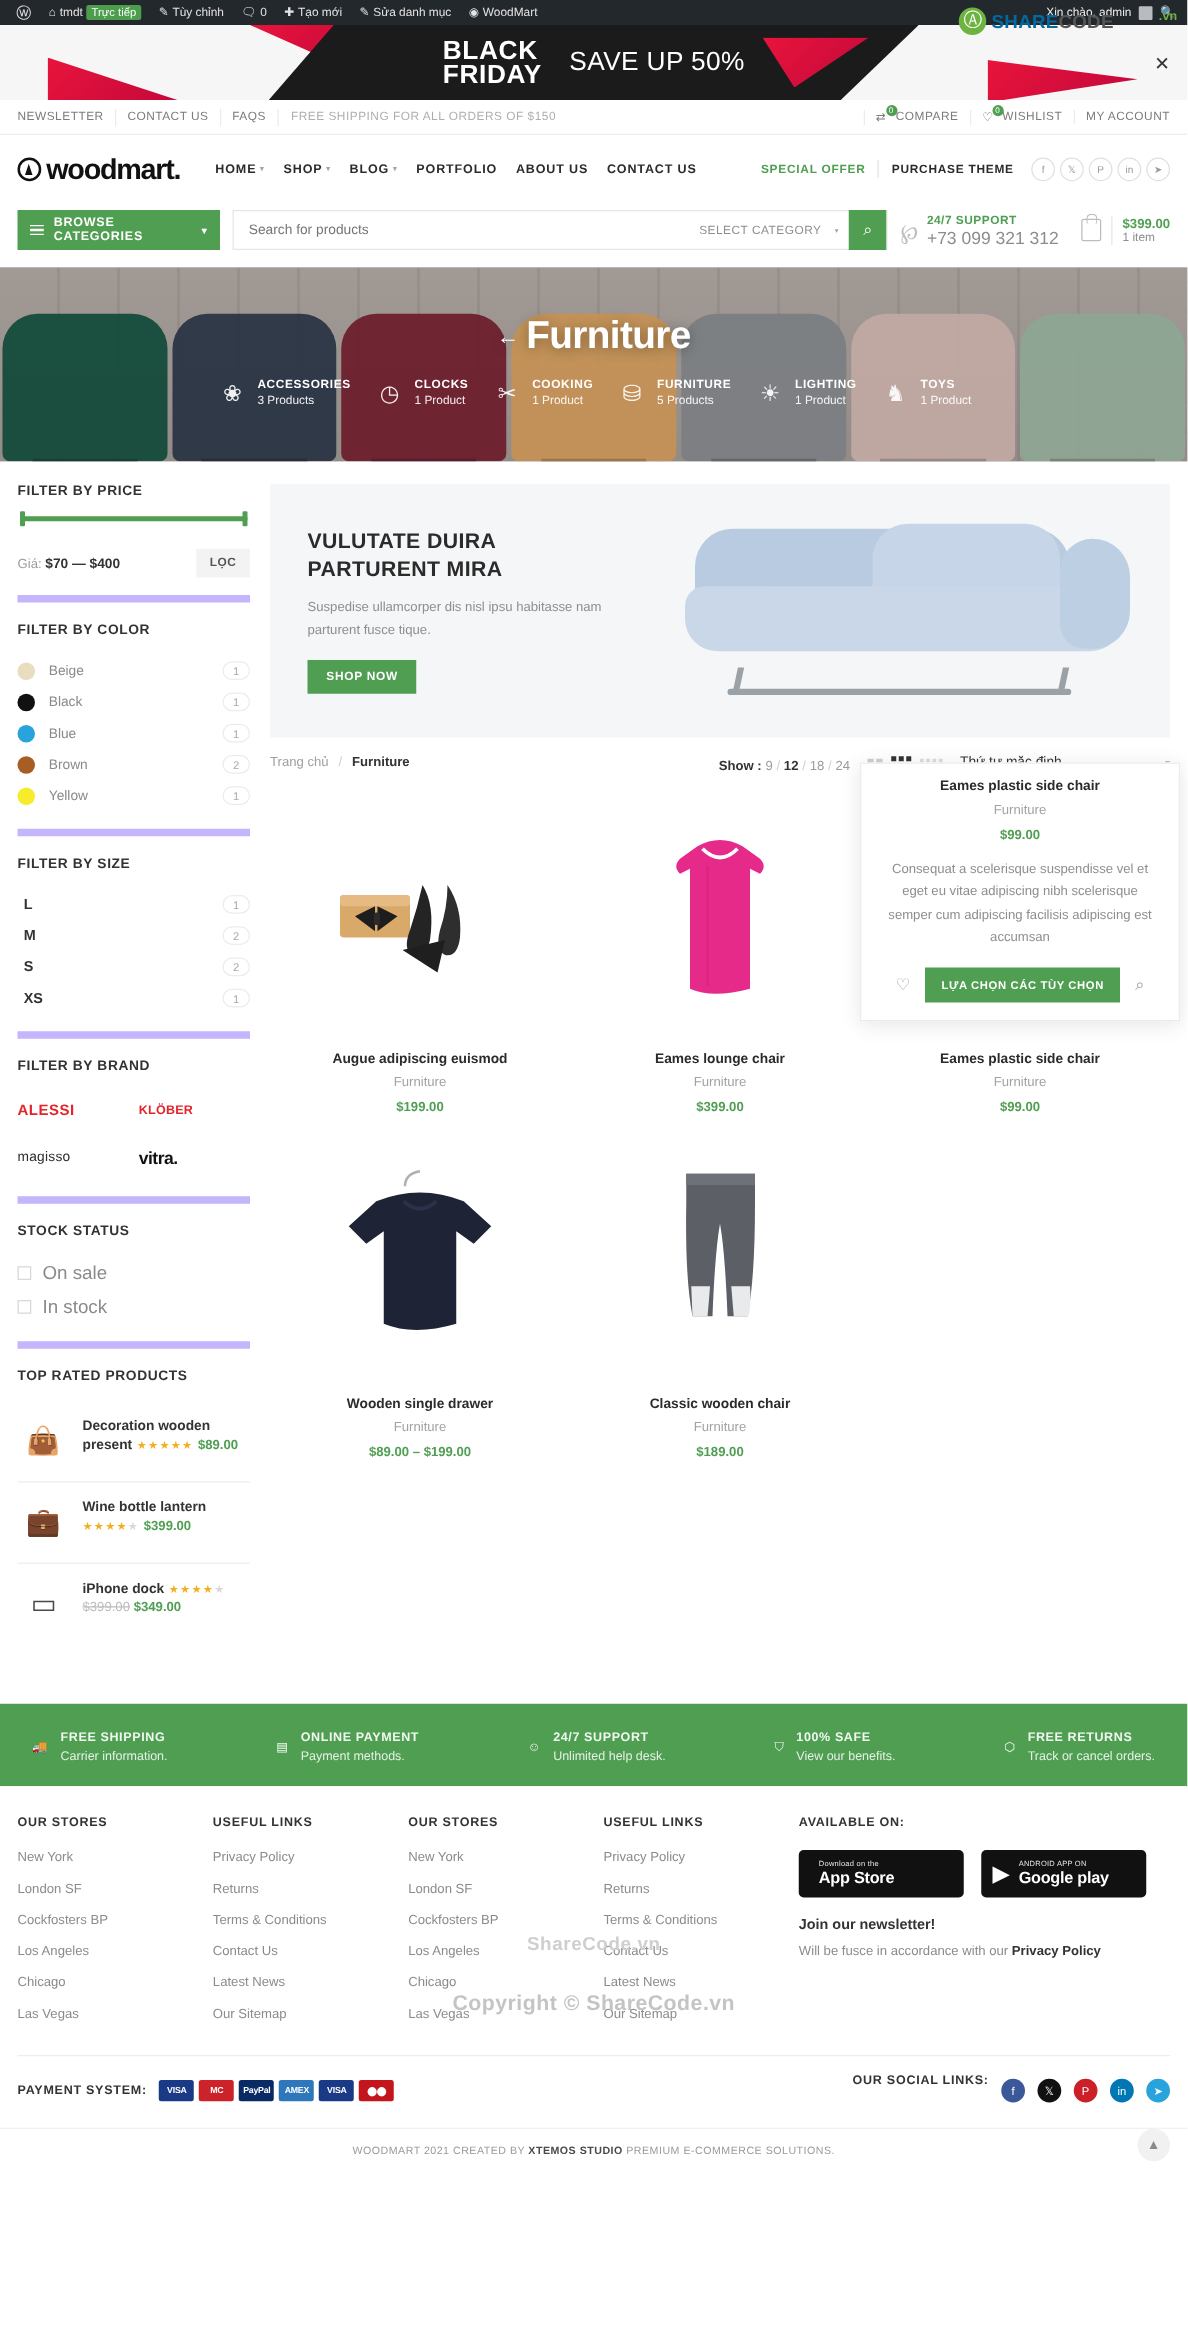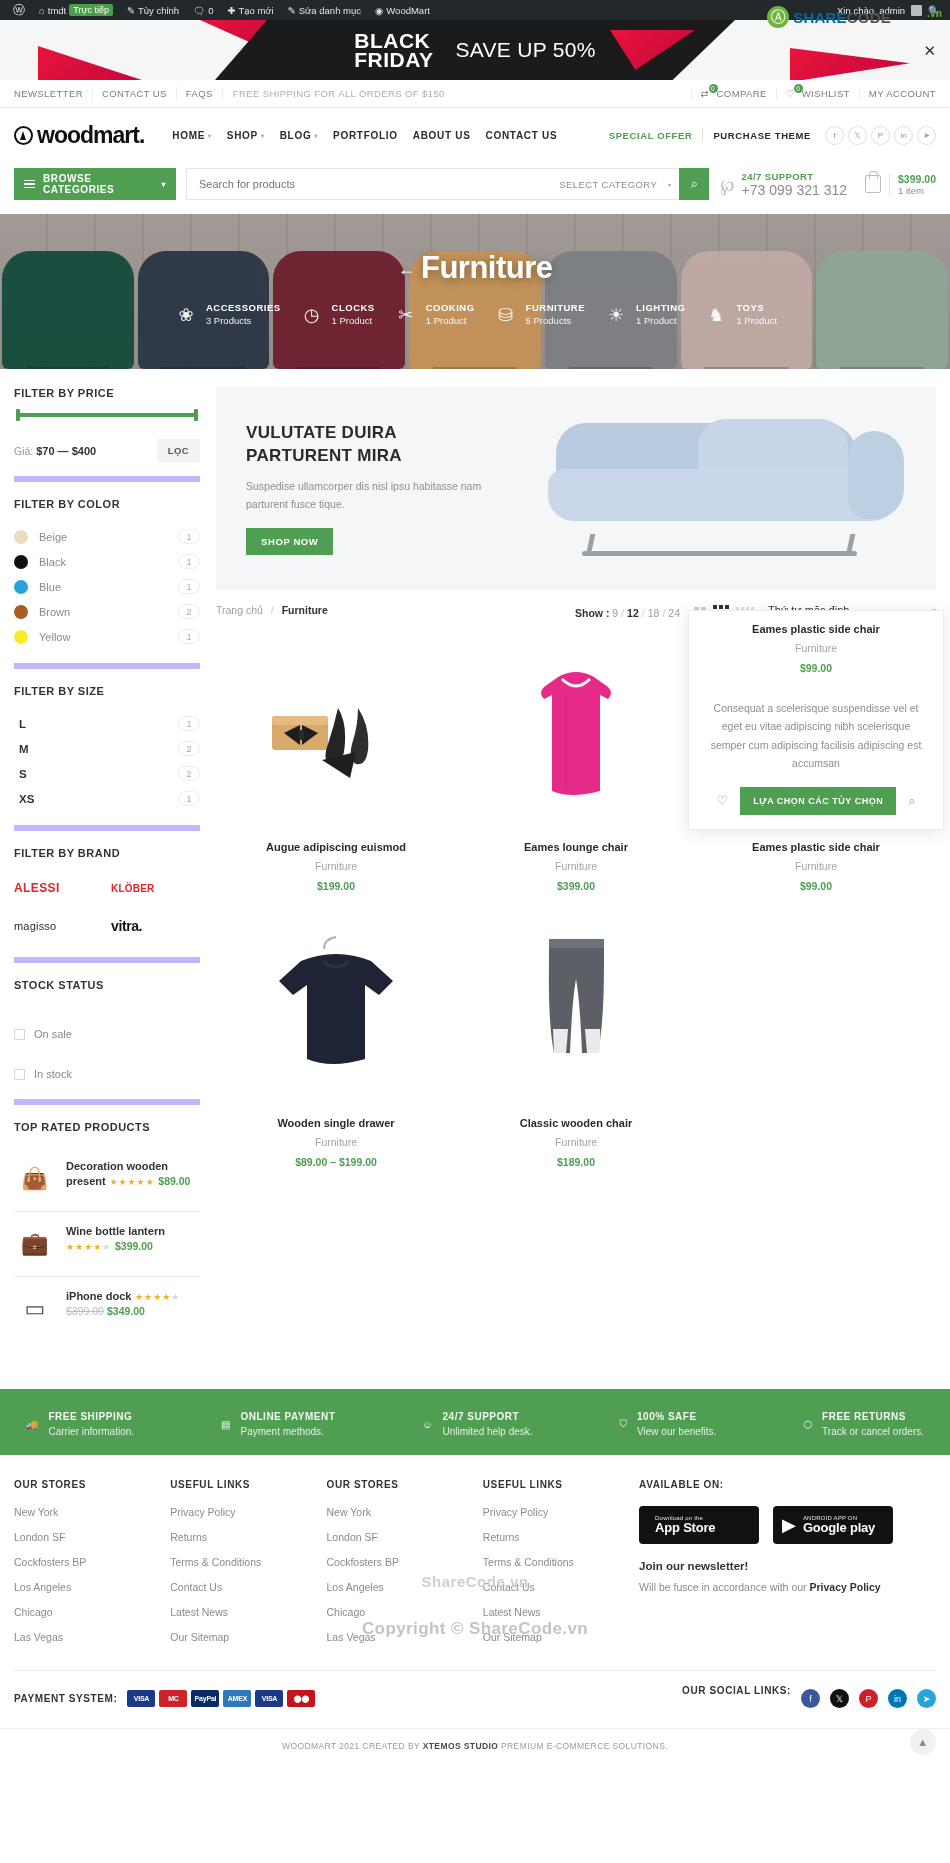--- a/index.html
+++ b/index.html
@@ -170,21 +170,21 @@
 
   .brands { display: grid; grid-template-columns: 1fr 1fr; gap: 16px 8px; padding: 4px 0 6px; }
   .brand { height: 22px; display: flex; align-items: center; }
   .brand-alessi { color: #e4232b; font-weight: bold; font-size: 12px; letter-spacing: .4px; }
   .brand-klober { color: #e4232b; font-weight: bold; font-size: 10px; letter-spacing: .2px; }
   .brand-magisso { color: #2b2b2b; font-size: 11px; letter-spacing: .2px; }
   .brand-vitra { color: #111; font-weight: bold; font-size: 14px; letter-spacing: -.4px; }
 
   .chk-row { display: flex; align-items: center; gap: 9px; padding: 5px 0; }
   .chk { width: 11px; height: 11px; border: 1px solid #d8d8d8; }
-  .chk-row span { font-size: 11px; color: #8a8a8a; margin-top: 18px; }
+  .chk-row span { font-size: 15px; color: #8a8a8a; }
 
   .trp { display: flex; gap: 10px; padding: 11px 0; border-bottom: 1px solid #ededed; align-items: flex-start; }
   .trp:last-child { border-bottom: 0; }
   .trp-img { width: 42px; height: 42px; flex: 0 0 42px; display: flex; align-items: center; justify-content: center; font-size: 22px; color: #4a4a4a; }
   .trp-name { font-size: 11px; color: #333; font-weight: bold; margin-bottom: 4px; }
   .stars { color: #f2b01e; font-size: 9px; letter-spacing: 1px; margin-bottom: 4px; }
   .stars .off { color: #d8d8d8; }
   .trp-price { font-size: 10.5px; color: #4f9e52; font-weight: bold; }
   .trp-price .del { color: #bdbdbd; text-decoration: line-through; font-weight: normal; margin-right: 3px; }
 
@@ -243,41 +243,41 @@
 
   
   .hovercard {
     position: absolute; top: -28px; left: -8px; right: -8px; background: #fff;
     border: 1px solid #ececec; box-shadow: 0 3px 16px rgba(0,0,0,.10); z-index: 20;
     padding: 12px 14px 14px; text-align: center;
   }
   .hc-name { font-size: 11px; font-weight: bold; color: #2b2b2b; }
   .hc-cat { font-size: 10.5px; color: #a3a3a3; margin-top: 7px; }
   .hc-price { font-size: 10.5px; color: #4f9e52; font-weight: bold; margin-top: 8px; }
-  .hc-desc { font-size: 10.5px; color: #8e8e8e; line-height: 1.75; margin-top: 25px; }
+  .hc-desc { font-size: 10.5px; color: #8e8e8e; line-height: 1.75; margin-top: 12px; }
   .hc-actions { display: flex; align-items: center; justify-content: center; gap: 12px; margin-top: 14px; }
   .hc-ico { font-size: 13px; color: #9a9a9a; }
   .hc-btn { background: #4f9e52; color: #fff; font-size: 9px; font-weight: bold; letter-spacing: .5px; padding: 9px 13px; text-transform: uppercase; }
 
   
   .benefits { margin-top: 18px; background: #4f9e52; display: flex; align-items: center; justify-content: space-between; padding: 18px 26px; }
   .ben { display: flex; align-items: center; gap: 10px; color: #fff; }
   .ben-ico { font-size: 21px; opacity: .95; }
   .ben b { display: block; font-size: 10px; font-weight: bold; letter-spacing: .5px; text-transform: uppercase; }
   .ben span { display: block; font-size: 10px; opacity: .92; margin-top: 4px; }
 
   
   .footer { background: #fff; padding: 24px 14px 0; position: relative; }
   .fcols { display: flex; gap: 0; }
   .fcol { flex: 1; }
   .fcol.wide { flex: 1.9; }
   .fh { font-size: 10px; font-weight: bold; color: #333; letter-spacing: .6px; text-transform: uppercase; margin-bottom: 16px; }
   .fl { font-size: 10.5px; color: #8b8b8b; margin-bottom: 13px; }
   .stores { display: flex; gap: 14px; margin-bottom: 16px; }
-  .store-btn { width: 120px; height: 38px; background: #111; border-radius: 4px; display: flex; align-items: center; gap: 7px; padding: 0 9px; color: #fff; }
+  .store-btn { width: 132px; height: 38px; background: #111; border-radius: 4px; display: flex; align-items: center; gap: 7px; padding: 0 9px; color: #fff; }
   .store-glyph { font-size: 18px; }
   .store-txt small { display: block; font-size: 6px; letter-spacing: .2px; opacity: .9; }
   .store-txt b { display: block; font-size: 13px; letter-spacing: -.2px; line-height: 1.1; }
   .newsletter-h { font-size: 11.5px; font-weight: bold; color: #333; margin-bottom: 9px; }
   .newsletter-p { font-size: 10.5px; color: #8b8b8b; }
   .newsletter-p a { color: #333; font-weight: bold; text-decoration: none; }
 
   .wm-center {
     position: absolute; left: 0; right: 0; top: 118px; text-align: center;
     font-size: 15px; color: #cfcfcf; font-weight: bold; letter-spacing: .5px; pointer-events: none;

